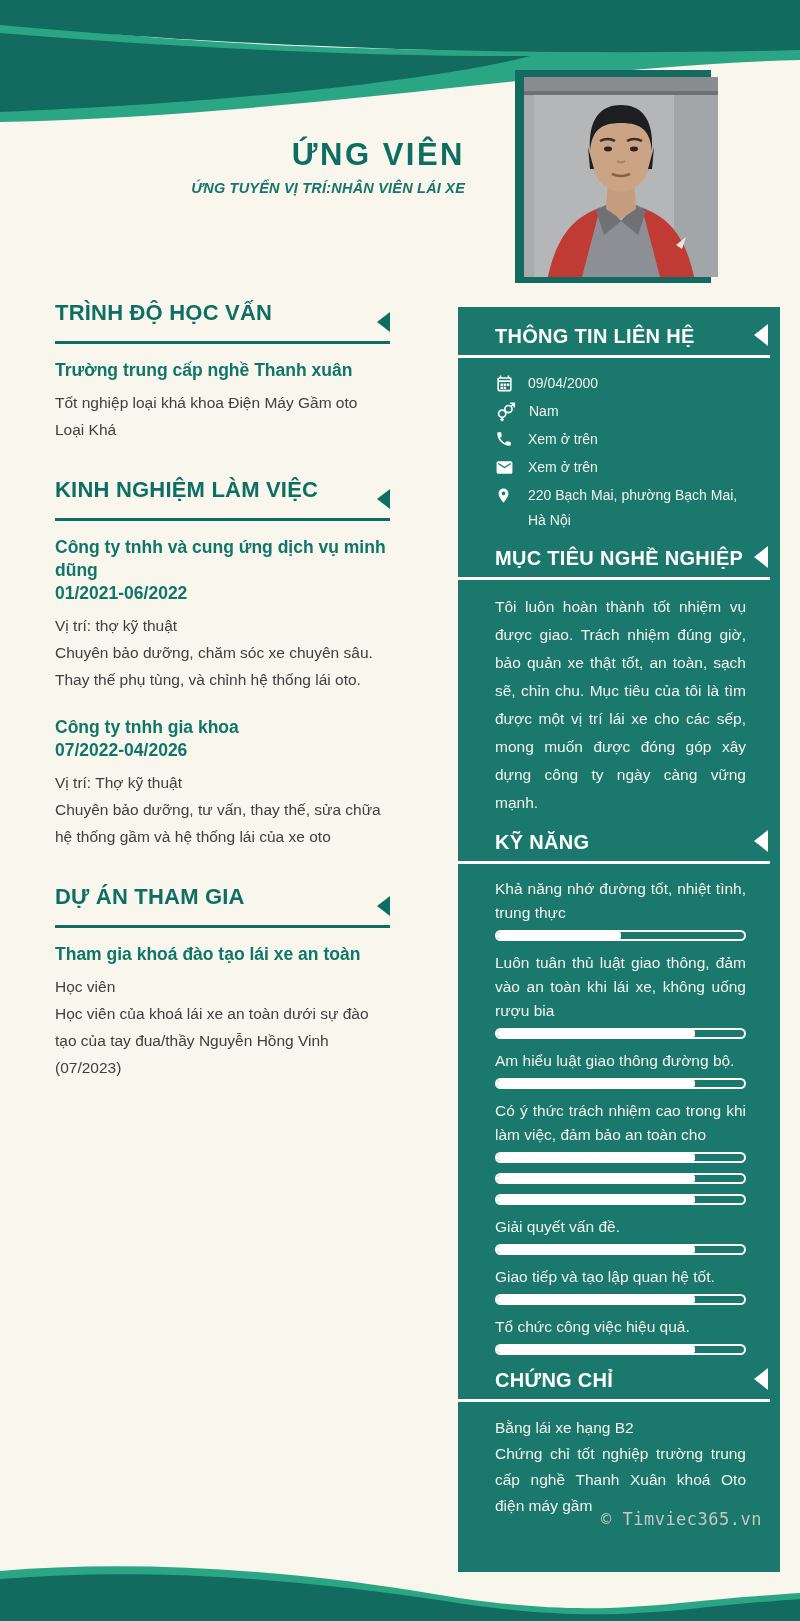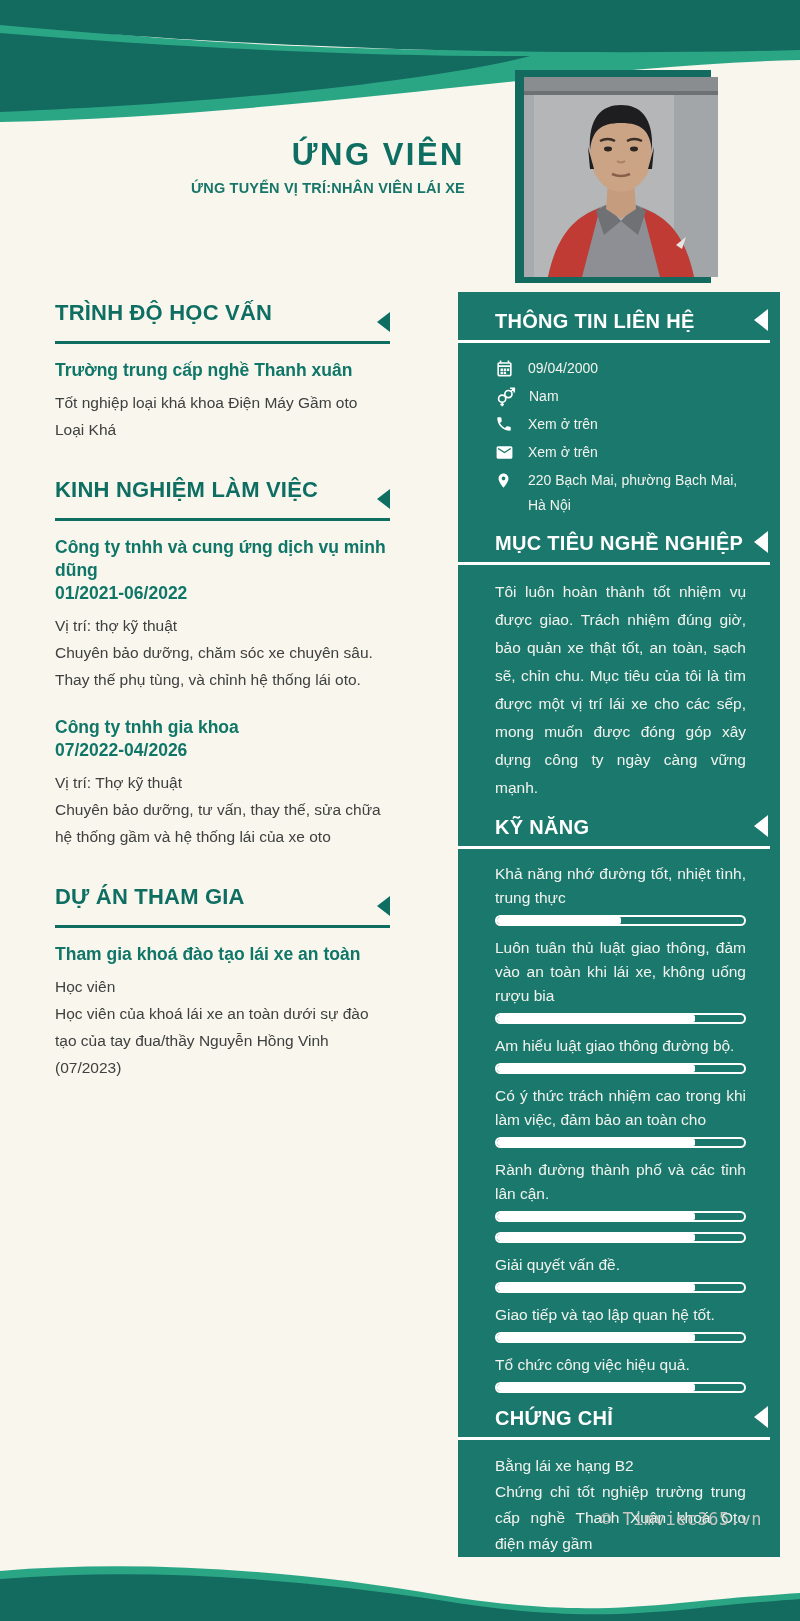--- a/index.html
+++ b/index.html
@@ -5,40 +5,40 @@
   html,body{margin:0;padding:0;}
   .page{position:relative;width:800px;height:1621px;background:#f8f6ed;overflow:hidden;
         font-family:"Liberation Sans",sans-serif;color:#3f4040;}
   svg.wave{position:absolute;left:0;display:block;}
   .header-wave{top:0;}
   .footer-wave{bottom:0;}
 
   
   .title-block{position:absolute;top:137px;right:335px;text-align:right;}
   .title-block h1{margin:0 0 7px;font-size:31px;font-weight:bold;letter-spacing:2.5px;color:#0e6e62;}
-  .subtitle{font-size:14.5px;font-weight:bold;letter-spacing:0.2px;color:#17756a;}
+  .subtitle{font-size:14.5px;font-weight:bold;letter-spacing:0.2px;color:#17756a;font-style:italic;}
 
   
   .photo-back{position:absolute;left:515px;top:70px;width:196px;height:213px;background:#136b60;}
   .photo{position:absolute;left:524px;top:77px;width:194px;height:200px;}
 
   
   .left-col{position:absolute;left:55px;top:300px;width:335px;}
   .sec{margin-bottom:34px;}
   .sec-head{position:relative;margin:0 0 15px;padding-bottom:15px;border-bottom:3px solid #0e6e62;
             font-size:22px;font-weight:bold;color:#0e6e62;letter-spacing:0.2px;}
   .tri{position:absolute;width:0;height:0;border-top:10px solid transparent;border-bottom:10px solid transparent;}
   .sec-head .tri{right:0;bottom:9px;border-right:13px solid #0e6e62;}
   .teal-sub{font-size:17.5px;font-weight:bold;color:#0f7668;line-height:23px;margin:0 0 7px;}
   .body-text{font-size:15.5px;line-height:27px;color:#3f4040;margin:0;}
   .job{margin-bottom:23px;}
   .job:last-child{margin-bottom:0;}
 
   
-  .panel{position:absolute;left:458px;top:292px;width:322px;height:1265px;background:#1a786c;
+  .panel{position:absolute;left:458px;top:307px;width:322px;height:1265px;background:#1a786c;
          box-sizing:border-box;padding:18px 34px 0 37px;color:#f2f3ee;}
   .p-head{position:relative;margin:0 -24px 13px -37px;padding:0 0 7px 37px;border-bottom:3px solid #ffffff;
           font-size:20px;font-weight:bold;color:#ffffff;letter-spacing:0.3px;}
   .p-head .tri{right:2px;bottom:9px;border-top:11px solid transparent;border-bottom:11px solid transparent;border-right:14px solid #ffffff;}
   .p-head.mt{margin-top:14px;}
   .contact-row{display:flex;align-items:flex-start;margin-bottom:3px;font-size:14px;line-height:25px;}
   .cicon{flex:0 0 20px;margin-right:13px;margin-top:3px;}
   .cicon svg{display:block;}
   .objective{margin:0;font-size:15.5px;line-height:28px;text-align:justify;}
   .skills{list-style:none;margin:0;padding:0;}
@@ -230,21 +230,20 @@
             <div class="skill-fill" style="width: 80%;"></div>
           </div>
       </li>
       <li class="skill">
         <div class="skill-label">Có ý thức trách nhiệm cao trong khi làm việc, đảm bảo an toàn cho</div>
         <div class="skill-bar">
             <div class="skill-fill" style="width: 80%;"></div>
           </div>
       </li>
       <li class="skill">
-        <div class="skill-label">Rành đường thành phố và các tỉnh lân cận.</div>
         <div class="skill-bar">
             <div class="skill-fill" style="width: 80%;"></div>
           </div>
       </li>
       <li class="skill">
         <div class="skill-bar">
             <div class="skill-fill" style="width: 80%;"></div>
           </div>
       </li>
       <li class="skill">

